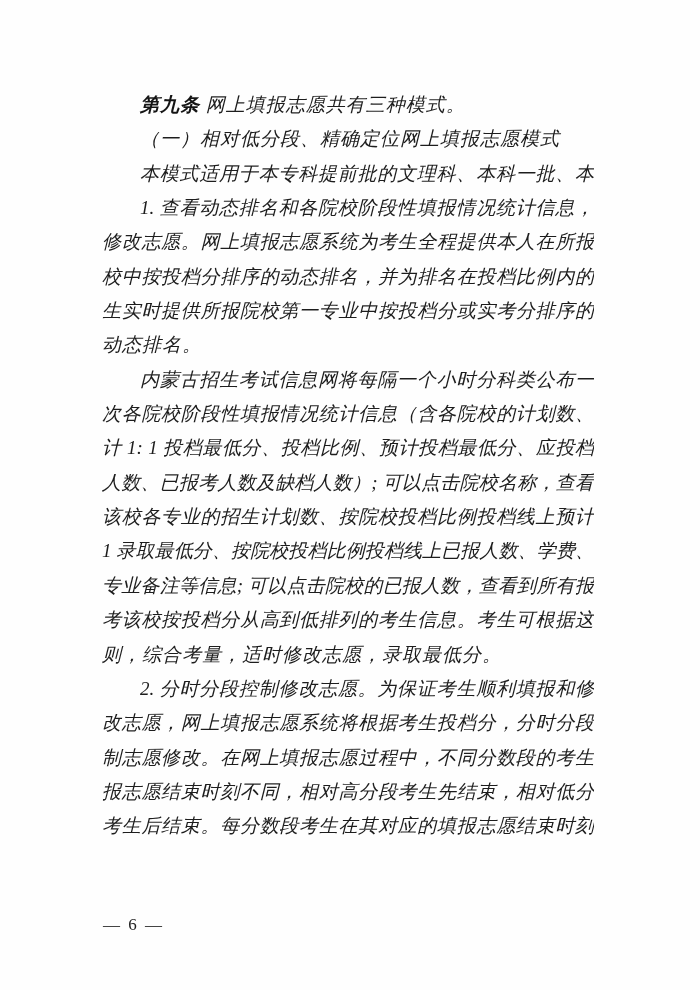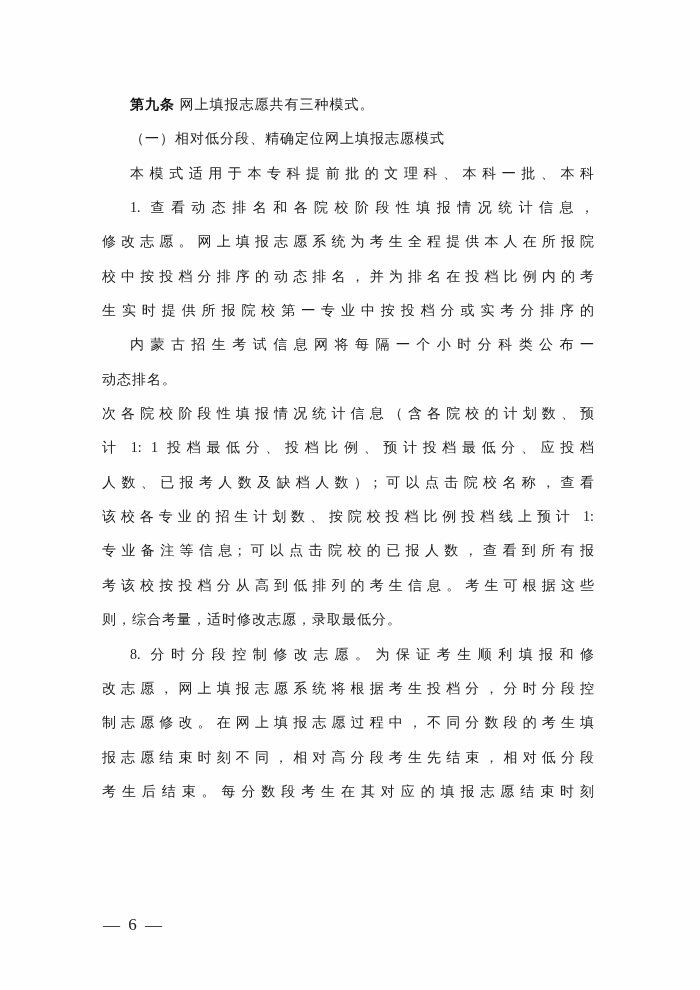--- a/index.html
+++ b/index.html
@@ -24,24 +24,25 @@
   }
   .doc {
     position: absolute;
     left: 102px;
     top: 88px;
     width: 492px;
   }
   .line {
     height: 34.35px;
     line-height: 34.35px;
-    font-size: 14px;
+    font-size: 19px;
     letter-spacing: 1px;
     white-space: nowrap;
     overflow: visible;
+    font-style: italic;
   }
   .line.just {
     letter-spacing: 0;
     white-space: normal;
     text-align: justify;
     text-align-last: justify;
     text-justify: inter-character;
     overflow: hidden;
   }
   .line.indent {
@@ -71,30 +72,31 @@
     <div class="line indent">
       <span class="heading-bold">第九条</span><span> 网上填报志愿共有三种模式。</span>
     </div>
 
     <div class="line indent">（一）相对低分段、精确定位网上填报志愿模式</div>
     <div class="line indent just">本模式适用于本专科提前批的文理科、本科一批、本科</div>
     <div class="line indent just">1. 查看动态排名和各院校阶段性填报情况统计信息，</div>
     <div class="line just">修改志愿。网上填报志愿系统为考生全程提供本人在所报院</div>
     <div class="line just">校中按投档分排序的动态排名，并为排名在投档比例内的考</div>
     <div class="line just">生实时提供所报院校第一专业中按投档分或实考分排序的</div>
+    <div class="line">动态排名。</div>
     <div class="line indent just">内蒙古招生考试信息网将每隔一个小时分科类公布一</div>
-    <div class="line">动态排名。</div>
     <div class="line just">次各院校阶段性填报情况统计信息（含各院校的计划数、预</div>
     <div class="line just">计 1: 1 投档最低分、投档比例、预计投档最低分、应投档</div>
     <div class="line just">人数、已报考人数及缺档人数）; 可以点击院校名称，查看</div>
     <div class="line just">该校各专业的招生计划数、按院校投档比例投档线上预计 1:</div>
+    <div class="line just">1 录取最低分、按院校投档比例投档线上已报人数、学费、</div>
     <div class="line just">专业备注等信息; 可以点击院校的已报人数，查看到所有报</div>
     <div class="line just">考该校按投档分从高到低排列的考生信息。考生可根据这些</div>
     <div class="line">则，综合考量，适时修改志愿，录取最低分。</div>
-    <div class="line indent just">8. 分时分段控制修改志愿。为保证考生顺利填报和修</div>
+    <div class="line indent just">2. 分时分段控制修改志愿。为保证考生顺利填报和修</div>
     <div class="line just">改志愿，网上填报志愿系统将根据考生投档分，分时分段控</div>
     <div class="line just">制志愿修改。在网上填报志愿过程中，不同分数段的考生填</div>
     <div class="line just">报志愿结束时刻不同，相对高分段考生先结束，相对低分段</div>
     <div class="line just">考生后结束。每分数段考生在其对应的填报志愿结束时刻</div>
 
   </div>
 
   <div class="footer">— 6 —</div>
 </div>
 

